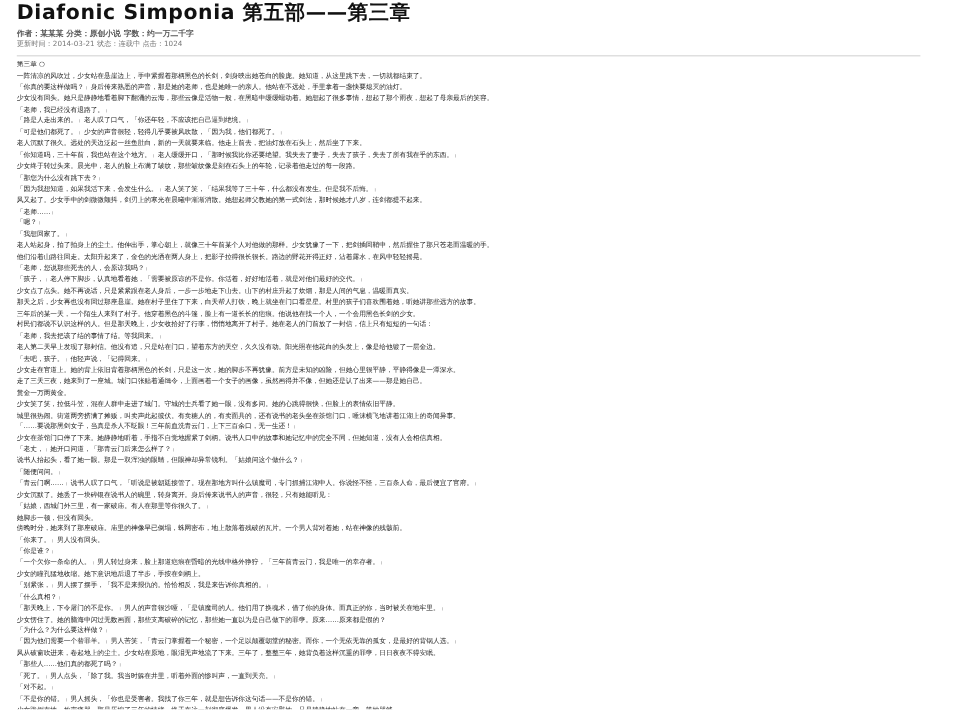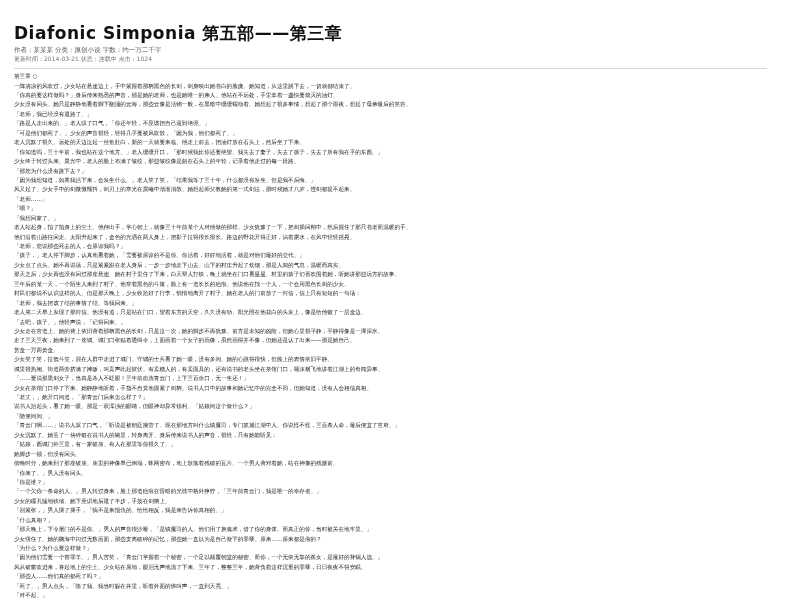--- a/index.html
+++ b/index.html
@@ -11,21 +11,21 @@
     overflow: hidden;
   }
   body {
     font-family: "DejaVu Sans", "Liberation Sans", sans-serif;
     color: #1a1a1a;
   }
   .page {
     width: 781px;
     height: 600px;
     box-sizing: border-box;
-    padding: 24px 14px 0 14px;
+    padding: 2px 14px 0 14px;
     background: #fff;
     position: relative;
     overflow: hidden;
   }
   .title {
     font-size: 17px;
     font-weight: bold;
     letter-spacing: 0.5px;
     color: #111;
     line-height: 1.15;
@@ -33,20 +33,21 @@
     white-space: nowrap;
     overflow: hidden;
   }
   .byline {
     font-size: 6.5px;
     color: #555;
     margin: 0 0 1px 0;
     line-height: 1.25;
     white-space: nowrap;
     overflow: hidden;
+    font-weight: bold;
   }
   .byline2 {
     font-size: 6px;
     color: #777;
     margin: 0 0 6px 0;
     line-height: 1.25;
     white-space: nowrap;
     overflow: hidden;
   }
   .rule {

